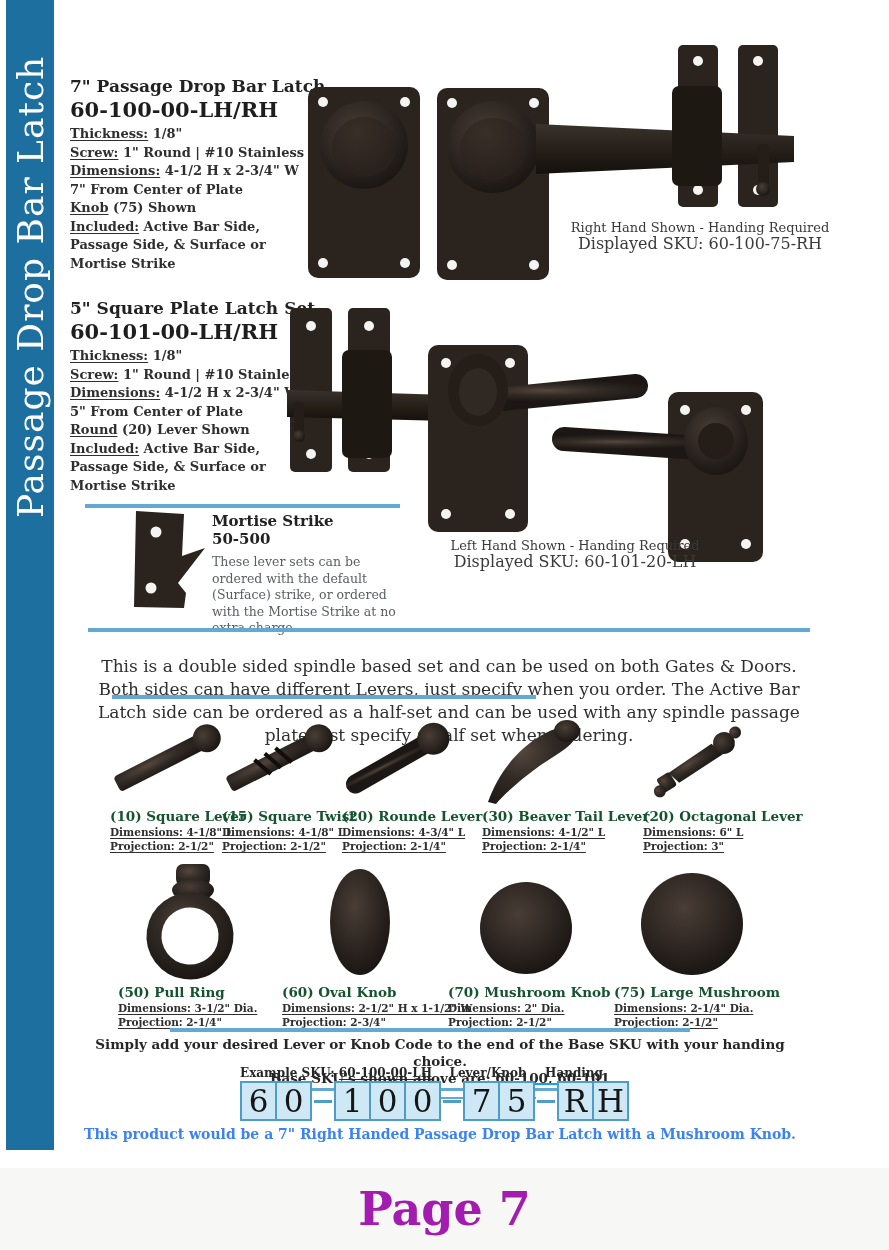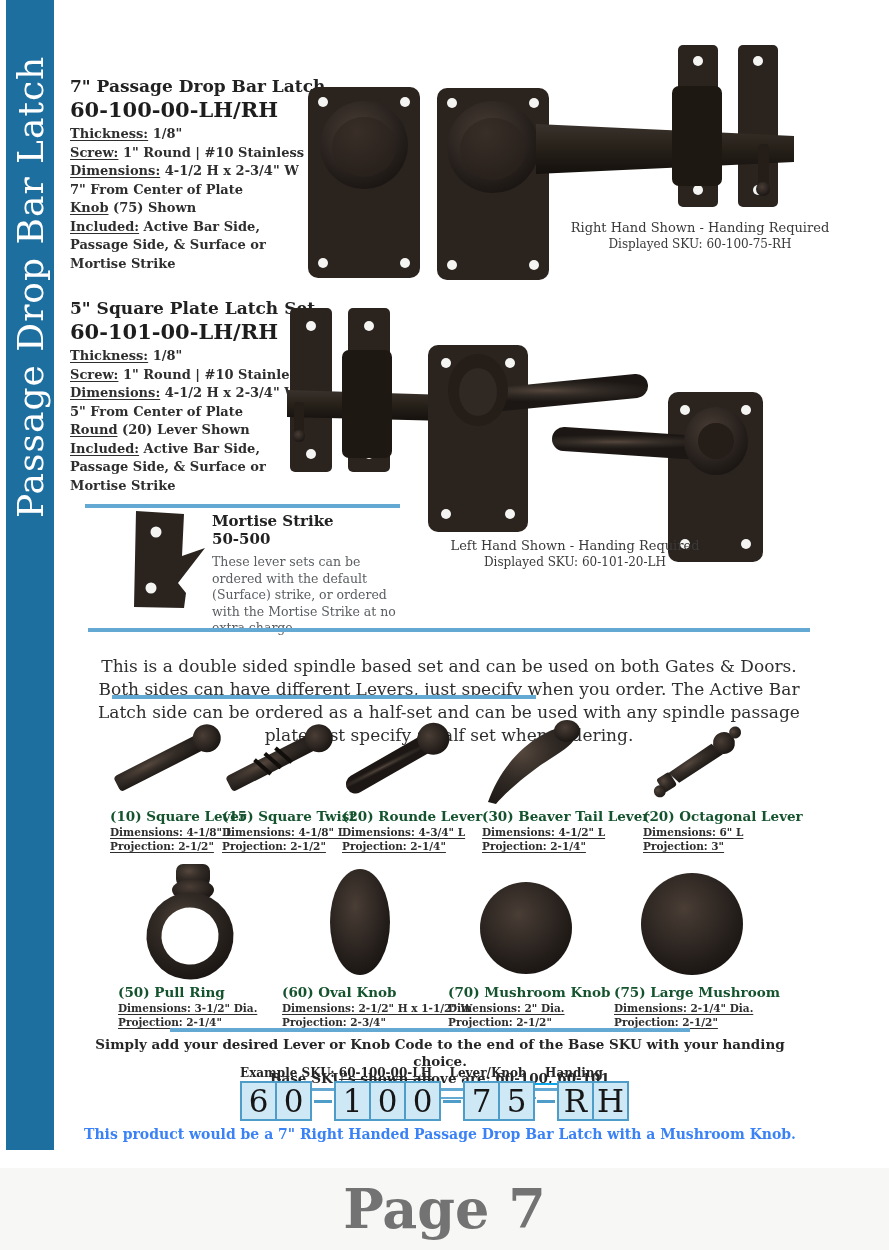--- a/index.html
+++ b/index.html
@@ -11,21 +11,21 @@
         transform:rotate(-90deg);transform-origin:0 0;color:#ffffff;
         font-size:36px;line-height:40px;letter-spacing:1px;white-space:nowrap;}
   
   .pblock{position:absolute;width:250px;}
   .pblock h2{margin:0;font-size:17px;line-height:21px;font-weight:700;color:#222;white-space:nowrap;}
   .pblock .sku{font-size:21px;line-height:26px;font-weight:700;color:#1d1d1d;margin-bottom:2px;}
   .spec{font-size:13px;line-height:18.5px;font-weight:700;color:#2e2e2e;width:238px;}
   .spec-label{text-decoration:underline;text-underline-offset:2px;}
   .photo{position:absolute;}
   .caption{position:absolute;text-align:center;font-size:13px;line-height:16px;color:#3a3a3a;}
-  .caption .cap2{font-size:12px;}
+  .caption .cap2{font-size:16px;}
   
   .rule{position:absolute;height:4px;background:#64a9d4;}
   
   .mortise-text{position:absolute;left:212px;top:512px;width:205px;}
   .mortise-text .mt{font-size:15px;line-height:18px;font-weight:700;color:#222;}
   .mortise-text .msku{font-size:15px;line-height:18px;font-weight:700;color:#222;}
   .mortise-text .mdesc{margin-top:6px;font-size:12.5px;line-height:16.5px;color:#5a5e60;width:200px;}
   
   .note{position:absolute;left:92px;top:638px;width:714px;text-align:center;
         font-size:17px;line-height:23px;color:#2f2f2f;}
@@ -50,21 +50,21 @@
   .seg{display:flex;}
   .cell{width:33px;height:36px;border:2px solid #4e9cc8;background:#cfe8f6;margin-left:-2px;
         font-size:31px;line-height:37px;text-align:center;color:#161616;}
   .seg .cell:first-child{margin-left:0;}
   .dash{width:18px;height:3px;background:#4e9cc8;margin:0 2px;}
   .builder-result{position:absolute;left:70px;top:1126px;width:740px;text-align:center;
         font-size:14px;line-height:17px;font-weight:700;color:#3b82f6;}
   
   .footer{position:absolute;left:0;top:1168px;width:889px;height:82px;background:#f7f7f5;
         text-align:center;}
-  .footer .pg{font-size:54px;line-height:82px;font-weight:700;color:#737373;}
+  .footer .pg{font-size:46px;line-height:82px;font-weight:700;color:#a21caf;}
 </style>
 </head>
 <body>
 
 <div class="page">
 
   <svg width="0" height="0" style="position:absolute">
     <defs>
       <radialGradient id="gIron" cx="38%" cy="32%" r="80%">
         <stop offset="0%" stop-color="#55473d"></stop>

